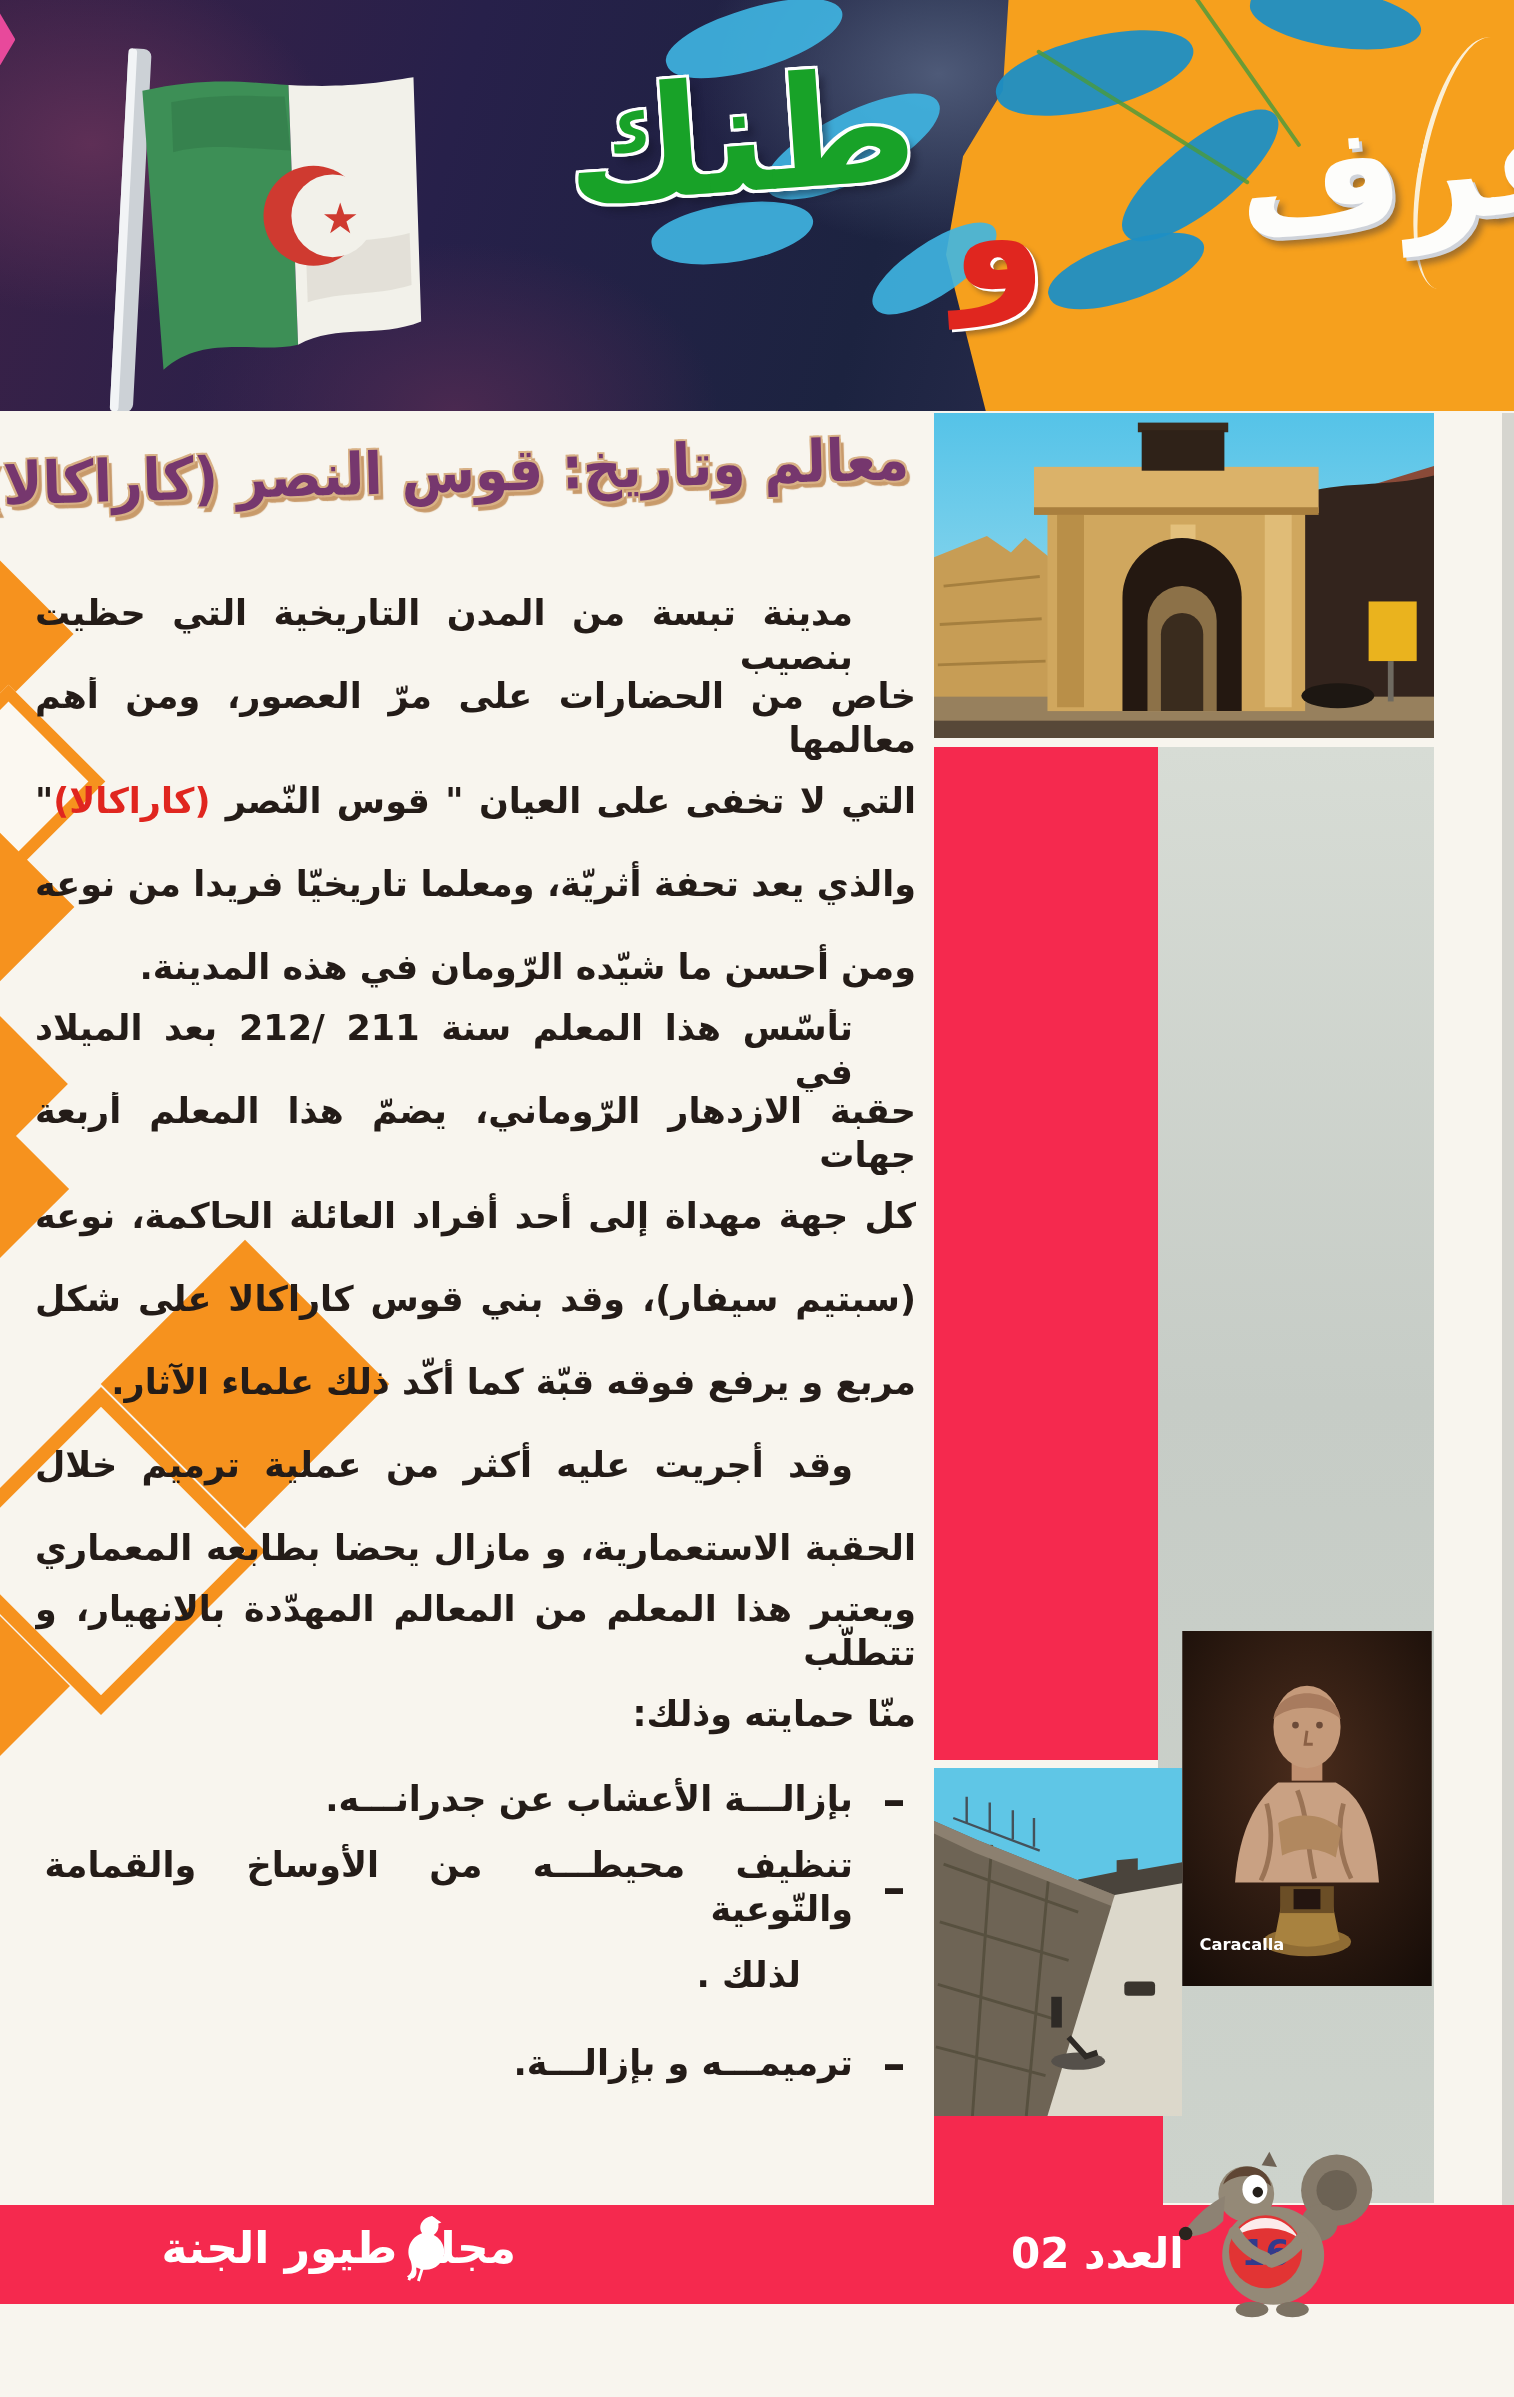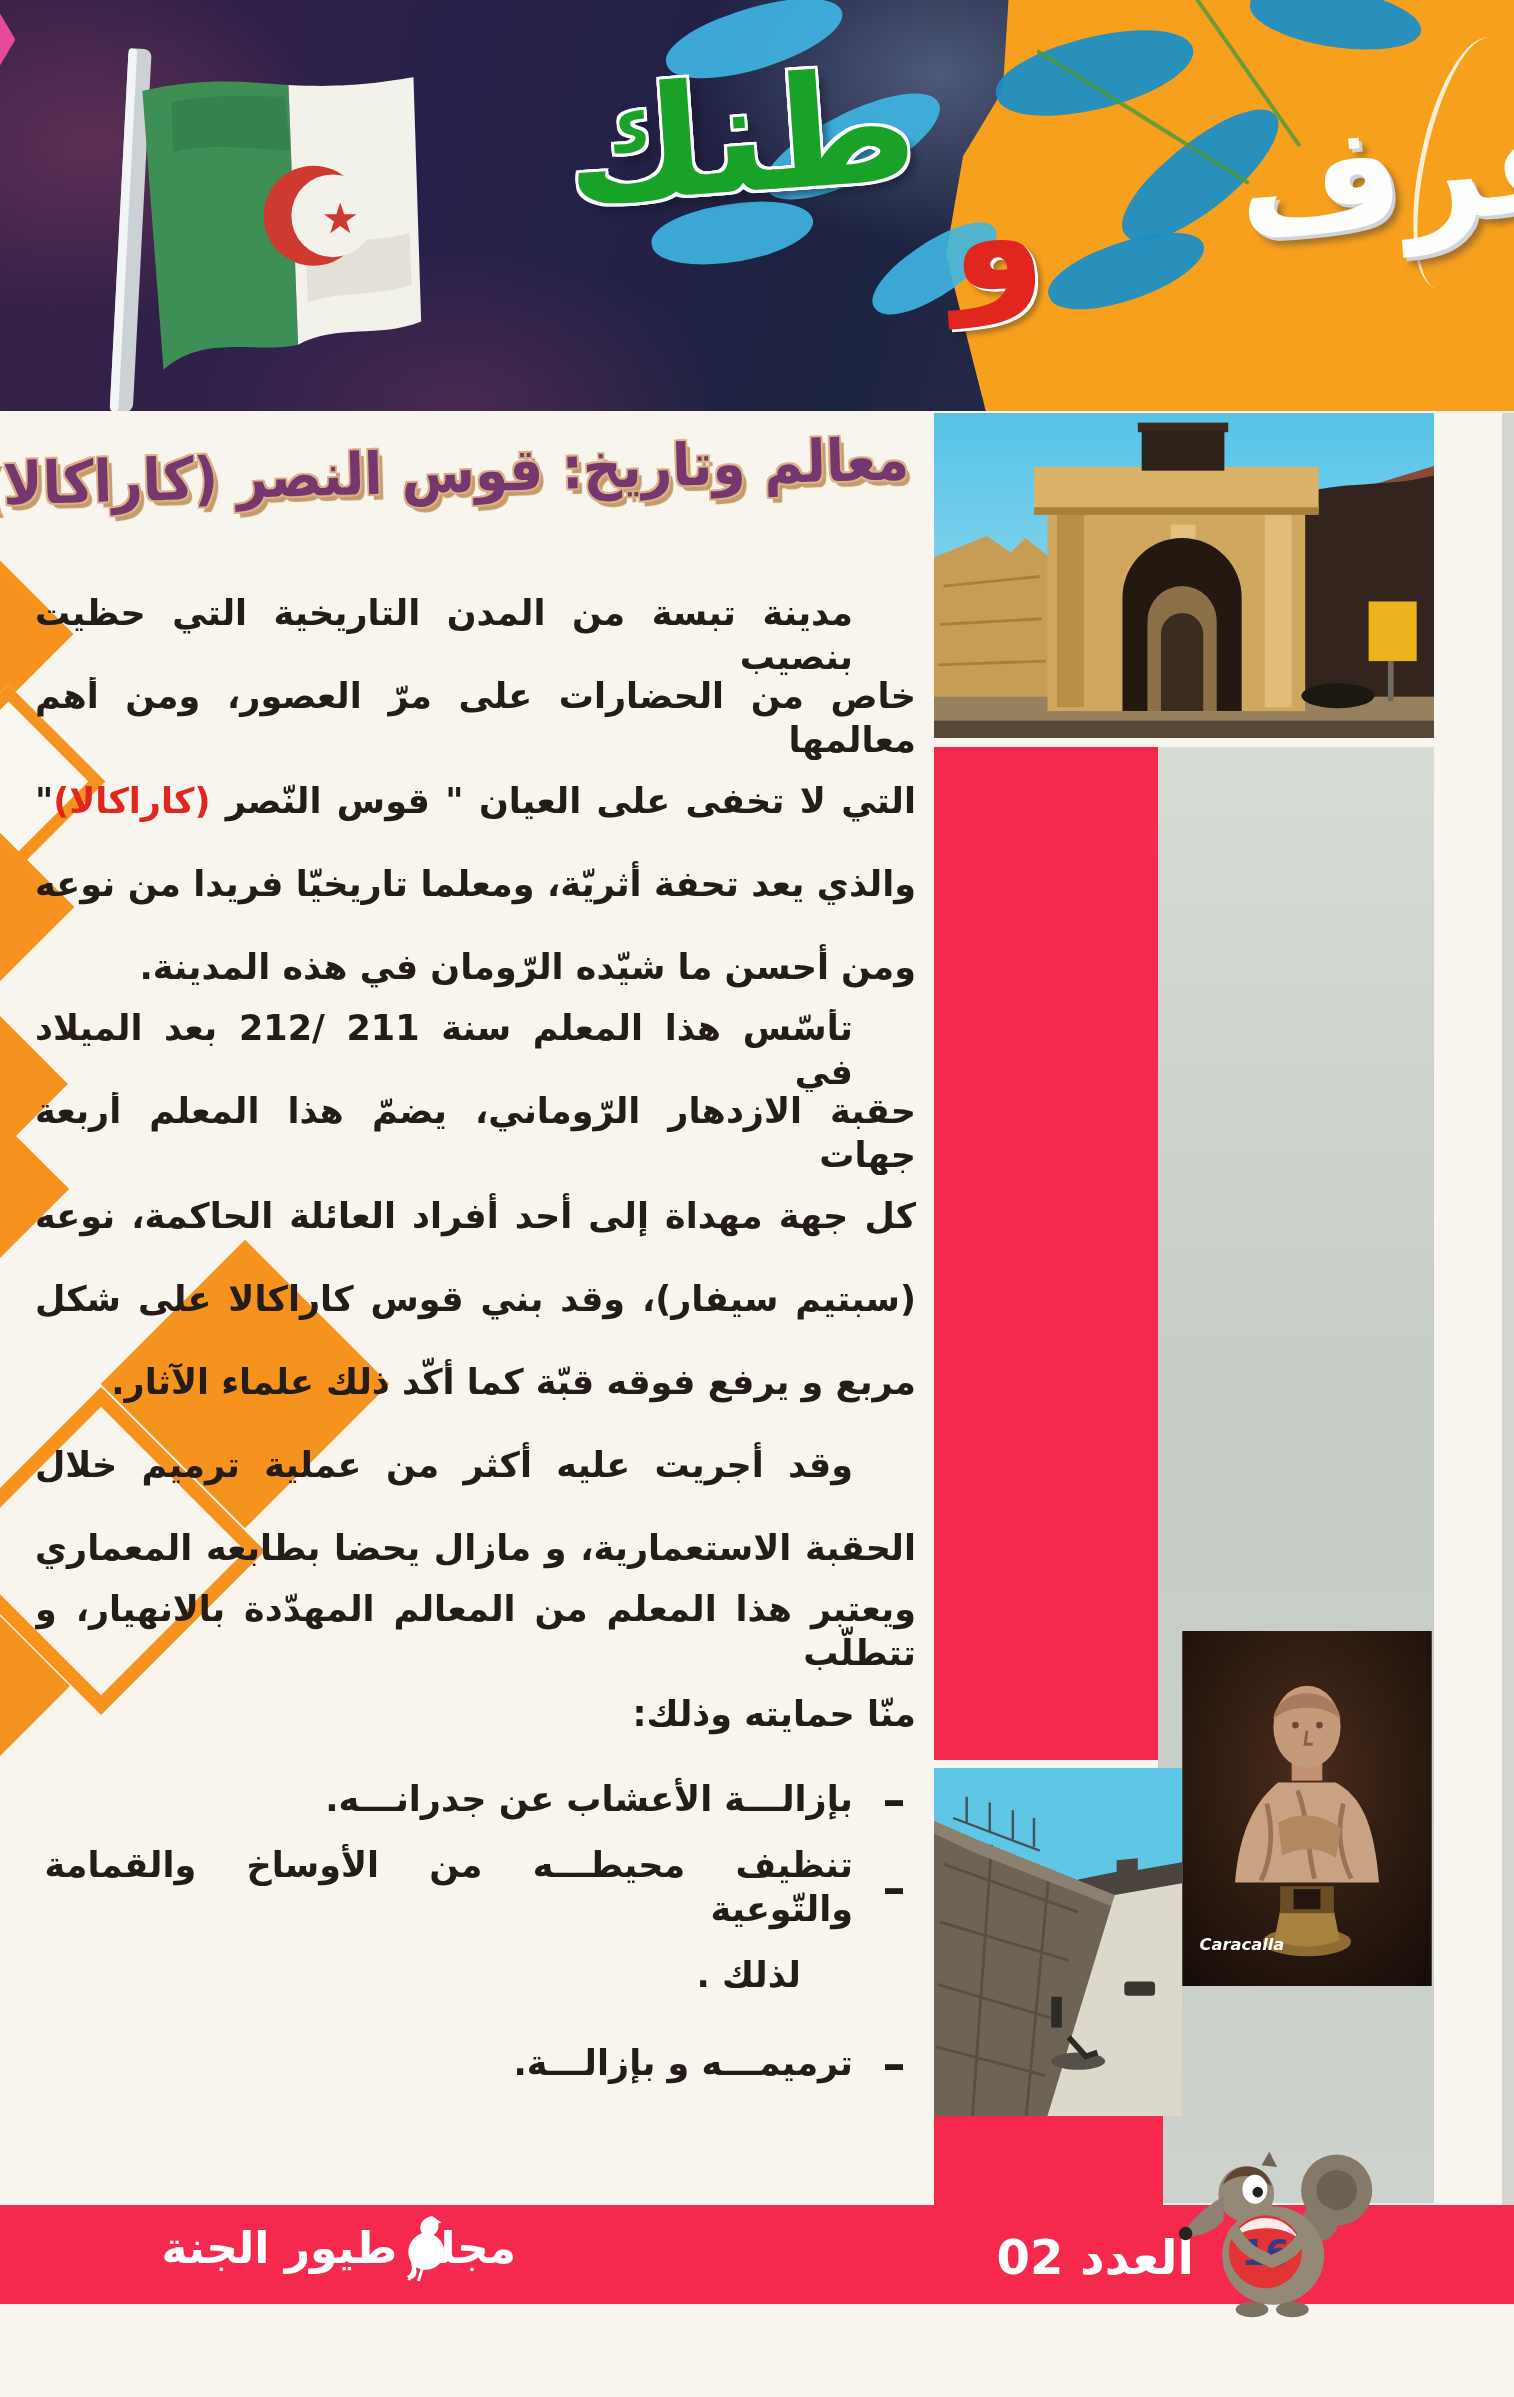--- a/index.html
+++ b/index.html
@@ -52,36 +52,36 @@
   .line.end .ltxt{text-align-last:right;}
   .line.bullet,.line.cont{height:88px;}
   .line.bullet .dash{flex:0 0 44px;font-size:46px;font-weight:bold;text-align:center;margin-left:19px;}
   .line.bullet .ltxt{text-align-last:right;padding-left:9.6px;}
   .line.bullet.justify .ltxt{text-align-last:justify;}
   .line.cont .ltxt{text-align-last:right;padding-right:115px;padding-left:9.6px;}
   .red{color:var(--red);}
   .num{unicode-bidi:embed;}
 
   
-  .photo{position:absolute;z-index:1;overflow:hidden;font-style:italic;}
+  .photo{position:absolute;z-index:1;overflow:hidden;}
   .arch-photo{left:934px;top:413px;width:500px;height:325px;}
   .pink-col{position:absolute;left:934px;top:747px;width:224px;height:1013px;background:var(--band);z-index:1;}
   .grey-col{position:absolute;left:1158px;top:747px;width:276px;height:1456px;z-index:1;
     background:linear-gradient(180deg,#d7dcd5 0%,#c6ccc6 45%,#cdd3cc 100%);}
   .bust-photo{left:1182px;top:1631px;width:250px;height:355px;z-index:2;}
   .wall-photo{left:934px;top:1768px;width:248px;height:348px;z-index:2;}
   .pink-under{position:absolute;left:934px;top:2110px;width:229px;height:106px;background:var(--band);z-index:1;}
   .edge-strip{position:absolute;left:1502px;top:413px;width:12.5px;height:1796px;background:#d6d5cf;z-index:0;}
 
   
   .footer-band{position:absolute;left:0;top:2205px;width:1514px;height:99px;background:var(--band);z-index:2;}
   .footer-mag{position:absolute;left:113px;top:2222px;width:403px;height:67px;z-index:3;direction:rtl;
     font-size:44px;font-weight:bold;color:#ffffff;white-space:nowrap;letter-spacing:1.9px;}
   .footer-issue{position:absolute;left:1011px;top:2229px;width:183px;z-index:3;direction:rtl;text-align:left;
-    font-size:48px;font-weight:bold;color:#ffffff;white-space:nowrap;}
+    font-size:42px;font-weight:bold;color:#ffffff;white-space:nowrap;}
   .bird{position:absolute;left:403px;top:2213px;width:48px;height:69px;z-index:4;}
   .scrat{position:absolute;left:1177px;top:2144px;width:202px;height:178px;z-index:4;}
 </style>
 </head>
 <body>
 
 <div class="page">
 
   <div class="header">
     <div class="orange-block"></div>

